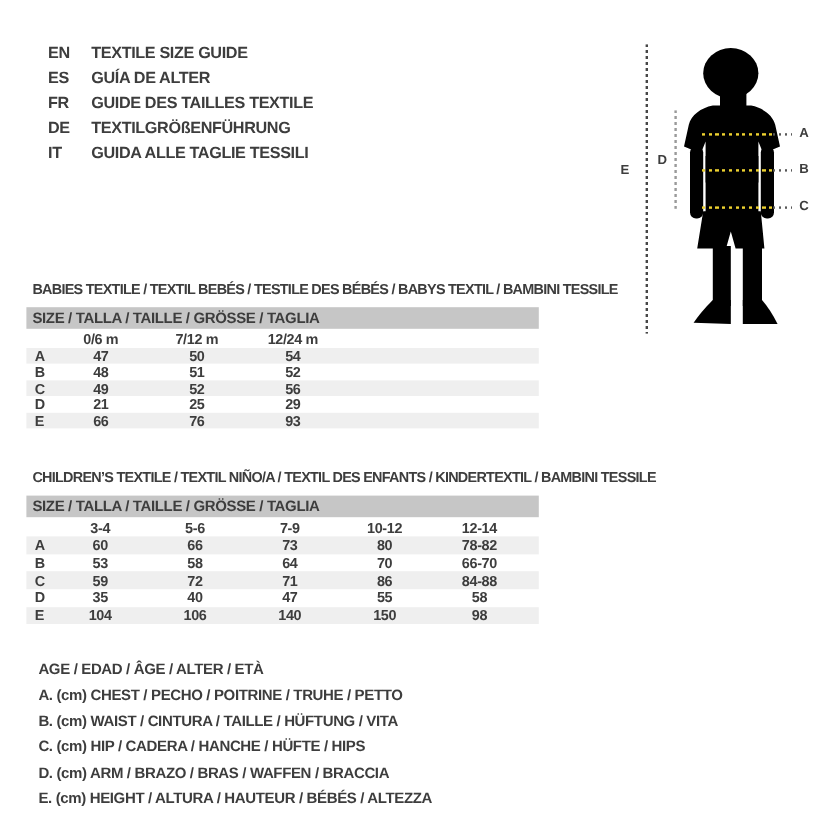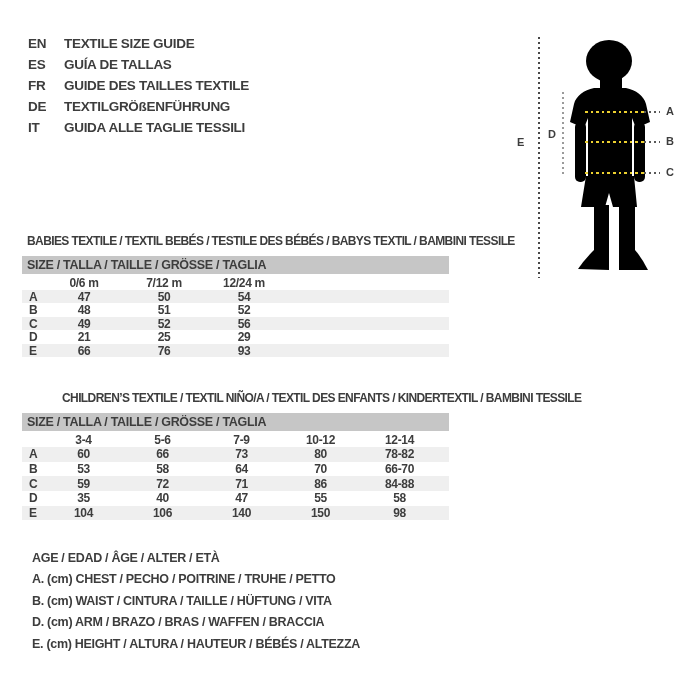--- a/index.html
+++ b/index.html
@@ -4,21 +4,21 @@
 <style>
   * { margin:0; padding:0; box-sizing:border-box; }
   html,body { background:#fff; }
   .page {
     position:relative; width:700px; height:700px; background:#ffffff;
     font-family:"Liberation Sans", sans-serif; font-weight:bold; color:#3d3d3d;
     letter-spacing:-0.3px; overflow:hidden;
   }
 
   
-  .lang-list { position:absolute; left:28px; top:33px; }
+  .lang-list { position:absolute; left:40px; top:33px; }
   .lang-row { display:grid; grid-template-columns:36px auto; height:21.1px; align-items:center; font-size:13.5px; }
 
   
   .vdash { position:absolute; width:2px;
     background:repeating-linear-gradient(180deg,#474747 0 2px,transparent 2px 5px); }
   .vdash.light { background:repeating-linear-gradient(180deg,#9a9a9a 0 2px,transparent 2px 5px); }
   .hdash-y { position:absolute; height:2px;
     background:repeating-linear-gradient(90deg,#edd12f 0 2.6px,transparent 2.6px 5.6px); }
   .hdash-g { position:absolute; height:2px;
     background:repeating-linear-gradient(90deg,#585858 0 2px,transparent 2px 5px); }
@@ -46,21 +46,21 @@
 
 <div class="page">
 
   <div class="lang-list">
     <div class="lang-row">
       <span>EN</span>
       <span>TEXTILE SIZE GUIDE</span>
     </div>
     <div class="lang-row">
       <span>ES</span>
-      <span>GUÍA DE TALLAS</span>
+      <span>GUÍA DE ALTER</span>
     </div>
     <div class="lang-row">
       <span>FR</span>
       <span>GUIDE DES TAILLES TEXTILE</span>
     </div>
     <div class="lang-row">
       <span>DE</span>
       <span>TEXTILGRÖßENFÜHRUNG</span>
     </div>
     <div class="lang-row">
@@ -143,21 +143,21 @@
     </div>
     <div class="t-row stripe" style="height:13.4px;">
       <span class="rlabel">E</span>
       <span class="cell">66</span>
       <span class="cell">76</span>
       <span class="cell">93</span>
       <span></span>
     </div>
   </div>
 
-  <div class="section-title" style="top:391px;margin-left:35px;">CHILDREN’S TEXTILE / TEXTIL NIÑO/A / TEXTIL DES ENFANTS / KINDERTEXTIL / BAMBINI TESSILE</div>
+  <div class="section-title" style="top:391px;">CHILDREN’S TEXTILE / TEXTIL NIÑO/A / TEXTIL DES ENFANTS / KINDERTEXTIL / BAMBINI TESSILE</div>
   <div class="size-bar" style="top:413px;">SIZE / TALLA / TAILLE / GRÖSSE / TAGLIA</div>
   <div class="t-grid children" style="top:433px;">
     <div class="t-row" style="height:14px;">
       <span class="rlabel"></span>
       <span class="cell">3-4</span>
       <span class="cell">5-6</span>
       <span class="cell">7-9</span>
       <span class="cell">10-12</span>
       <span class="cell">12-14</span>
       <span></span>
@@ -206,17 +206,18 @@
       <span class="cell">150</span>
       <span class="cell">98</span>
       <span></span>
     </div>
   </div>
 
   <div class="legend">
     <div>AGE / EDAD / ÂGE / ALTER / ETÀ</div>
     <div>A. (cm) CHEST / PECHO / POITRINE / TRUHE / PETTO</div>
     <div>B. (cm) WAIST / CINTURA / TAILLE / HÜFTUNG / VITA</div>
+    <div>C. (cm) HIP / CADERA / HANCHE / HÜFTE / HIPS</div>
     <div>D. (cm) ARM / BRAZO / BRAS / WAFFEN / BRACCIA</div>
     <div>E. (cm) HEIGHT / ALTURA / HAUTEUR / BÉBÉS / ALTEZZA</div>
   </div>
 
 </div>
 
 </body></html>

